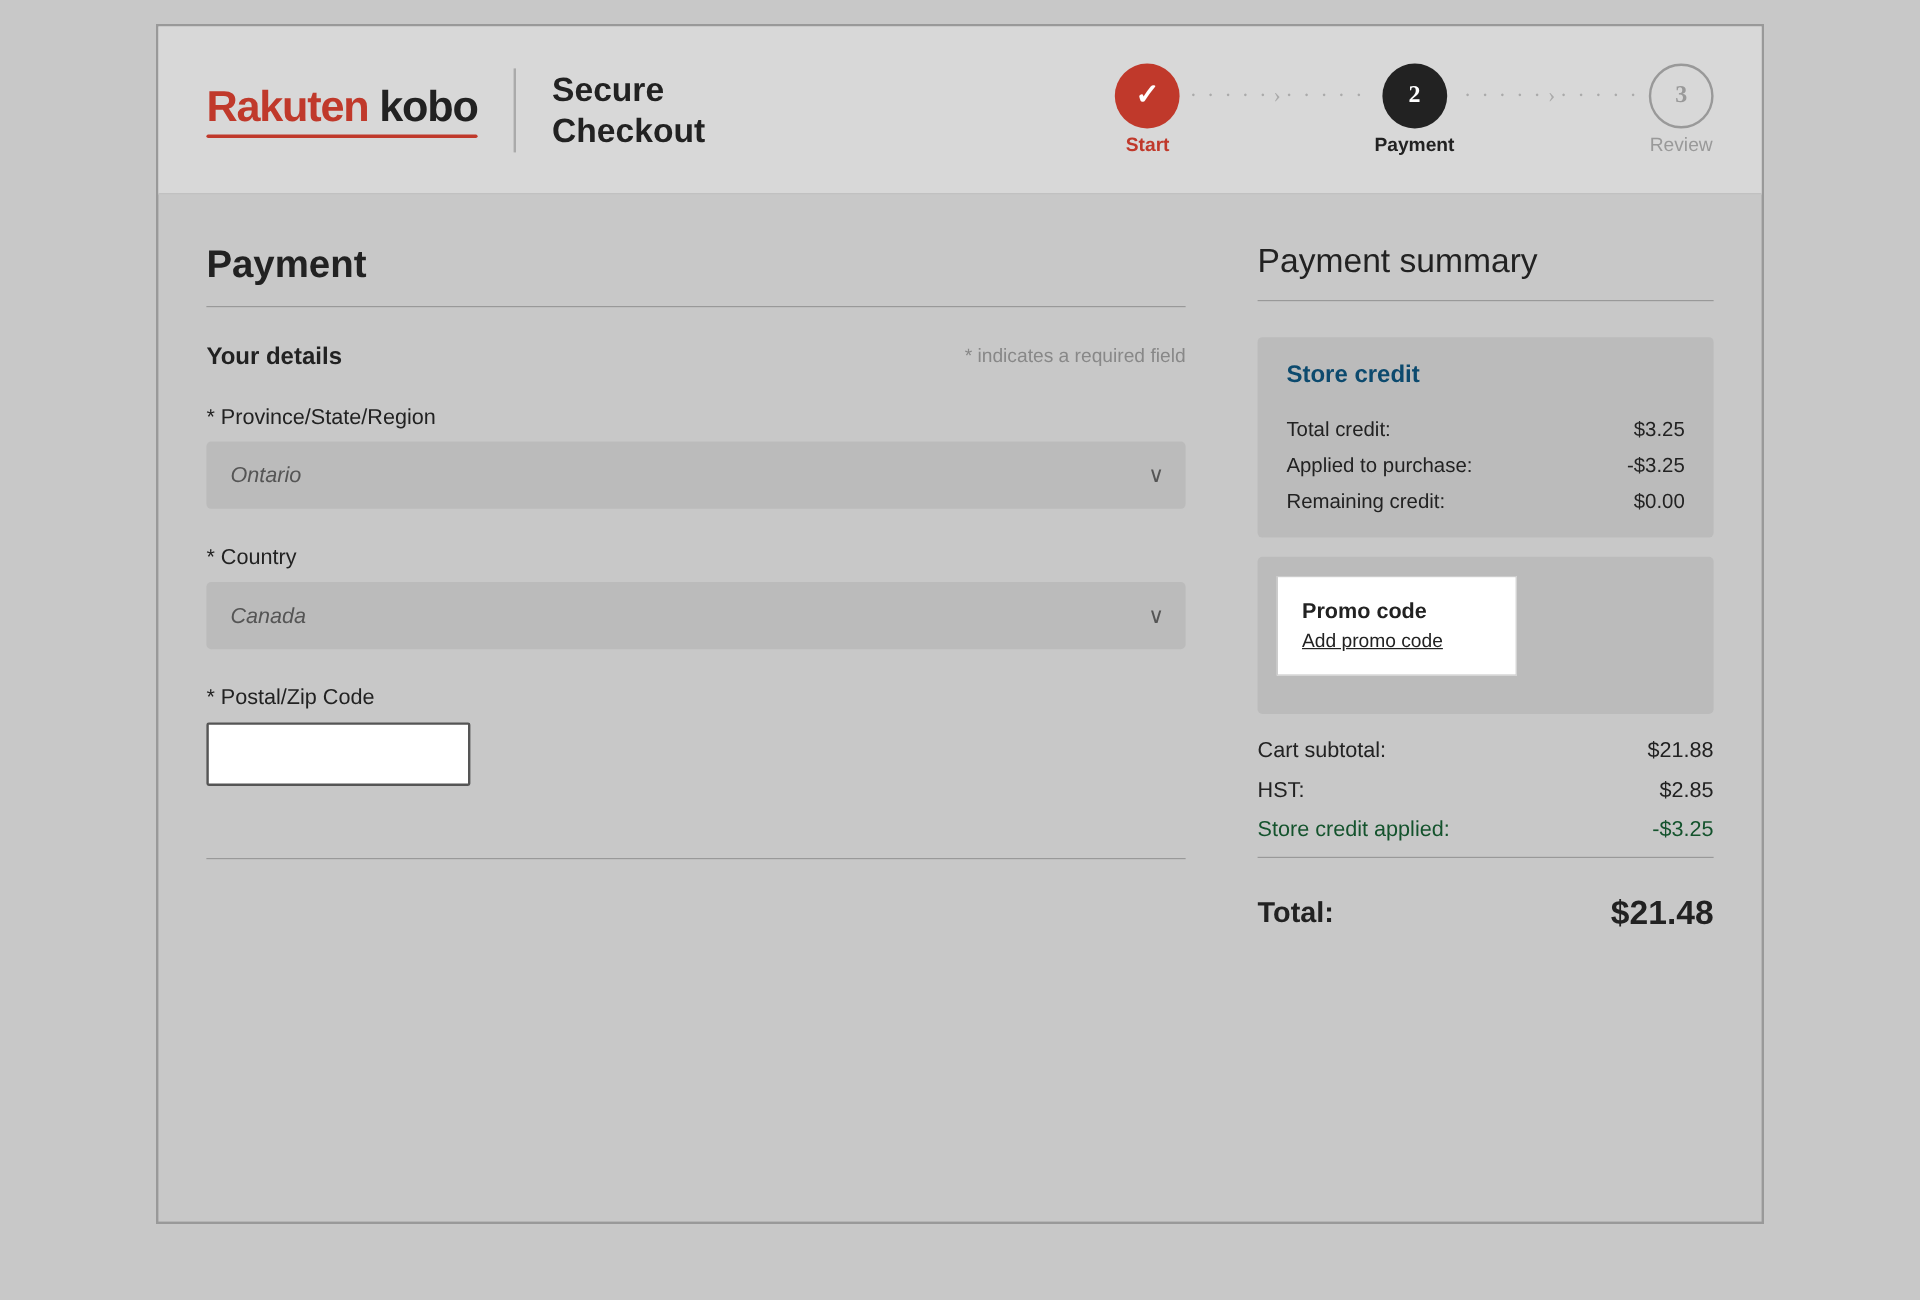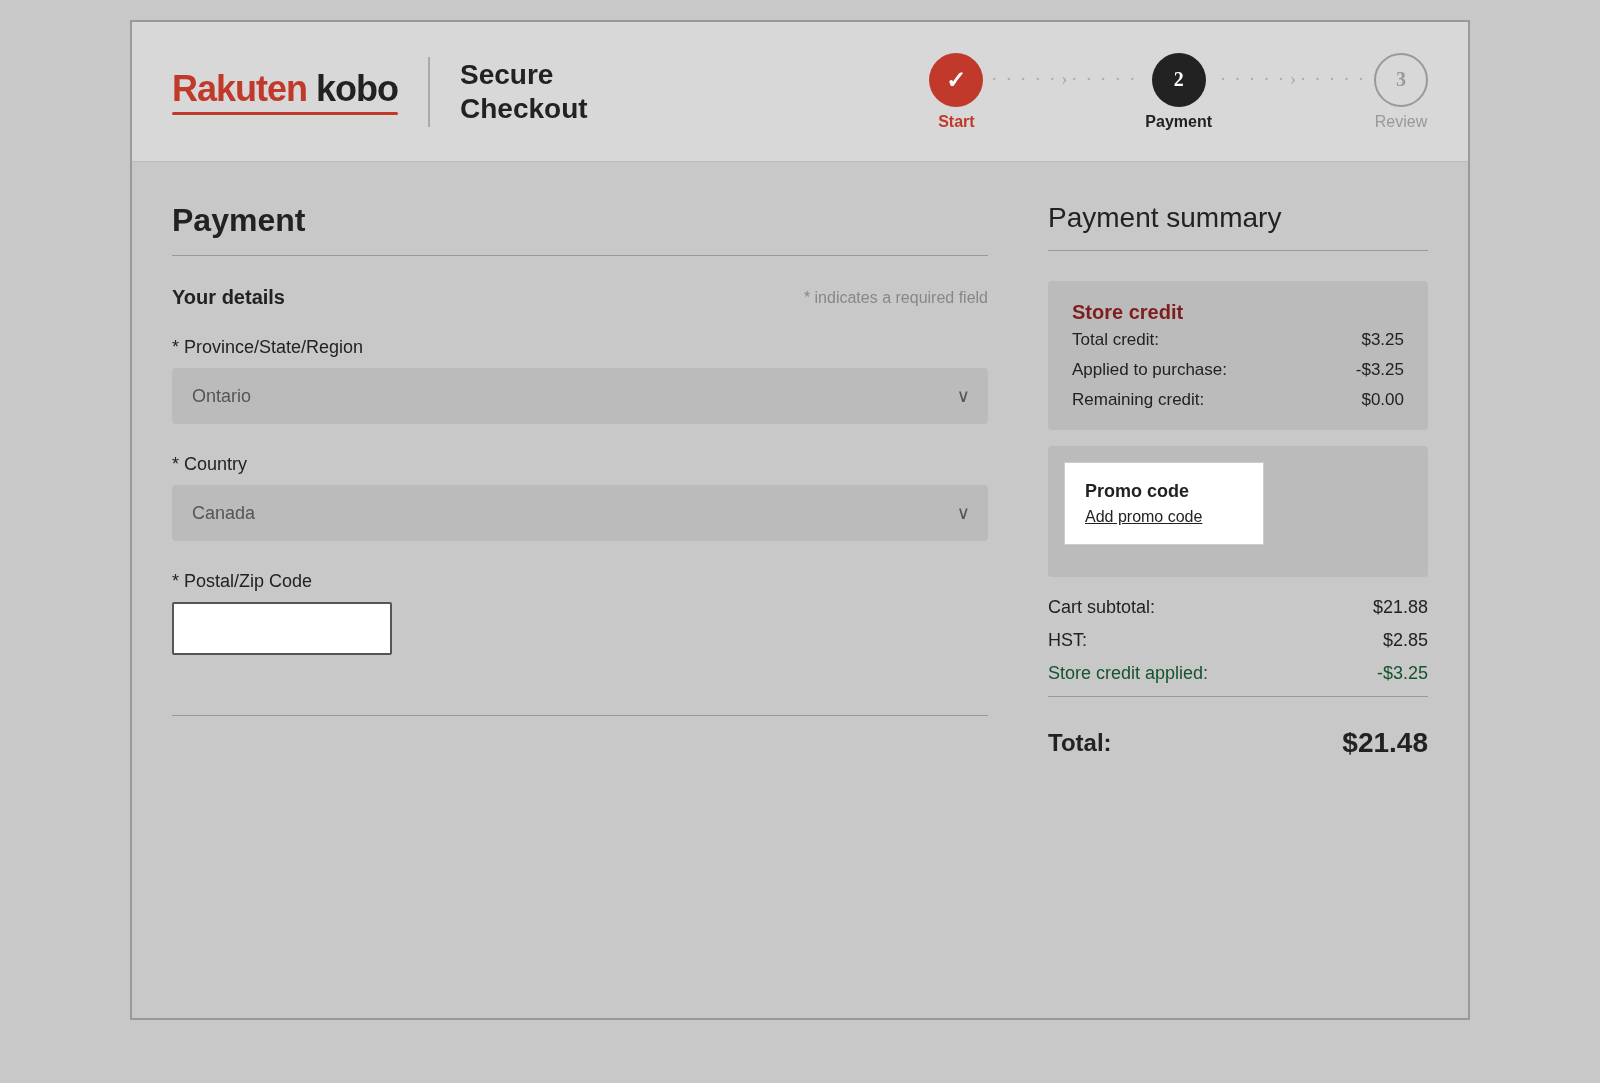--- a/index.html
+++ b/index.html
@@ -178,20 +178,21 @@
       width: 100%;
       background: #bbb;
       border: none;
       border-radius: 4px;
       padding: 18px 20px;
       font-size: 18px;
       font-family: Arial, sans-serif;
       color: #555;
       appearance: none;
       cursor: pointer;
+      font-style: italic;
     }
     .select-chevron {
       position: absolute;
       right: 18px;
       top: 50%;
       transform: translateY(-50%);
       color: #555;
       font-size: 18px;
       pointer-events: none;
     }
@@ -218,23 +219,23 @@
     }
     .store-credit-box {
       background: #bbb;
       border-radius: 4px;
       padding: 20px 24px;
       margin-bottom: 16px;
     }
     .store-credit-title {
       font-size: 20px;
       font-weight: bold;
-      color: #7f1d1d;
-      font-family: Arial, sans-serif;
-      margin-bottom: 6px;
+      color: #0c4a6e;
+      font-family: Arial, sans-serif;
+      margin-bottom: 24px;
     }
     .credit-row {
       display: flex;
       justify-content: space-between;
       align-items: center;
       margin-bottom: 10px;
       font-size: 17px;
       font-family: Arial, sans-serif;
       color: #222;
     }

